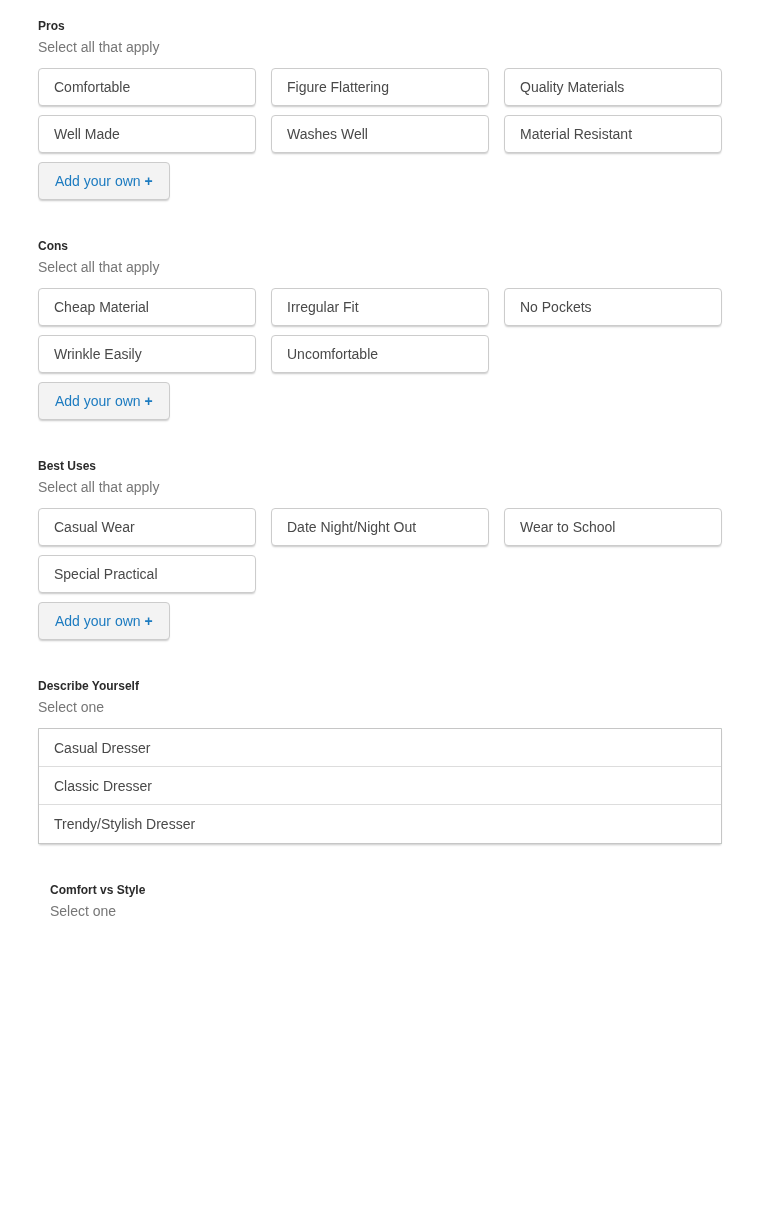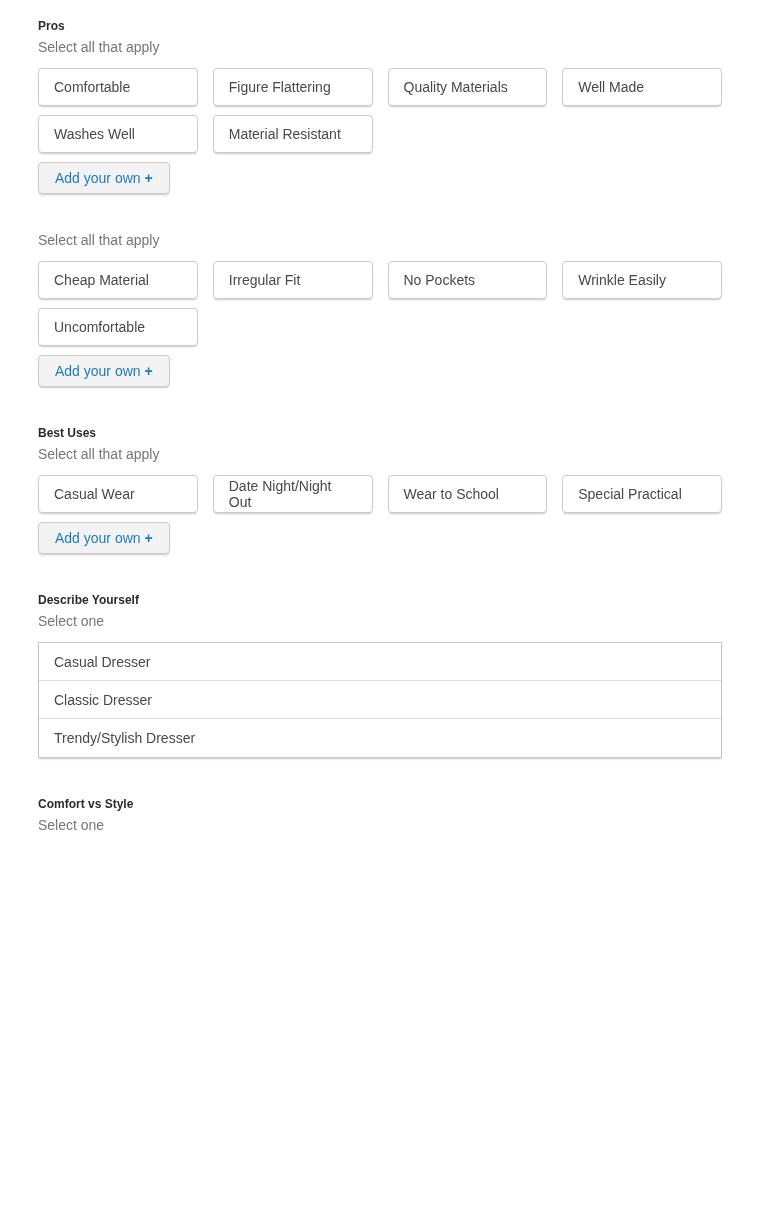--- a/index.html
+++ b/index.html
@@ -16,37 +16,37 @@
   * { box-sizing: border-box; }
   html, body { margin: 0; }
   body {
     width: 768px;
     min-height: 1212px;
     background: var(--page-bg);
     padding: 18px 46px 10px 38px;
     font-family: "Liberation Sans", "DejaVu Sans", sans-serif;
   }
   .section { margin-bottom: 38px; }
-  .section:last-child { margin-bottom: 0; }
+  .section:last-child { margin-bottom: 0; margin-left: 12px; }
   .section-title {
     margin: 0 0 4px 0;
     font-size: 12px;
     line-height: 17px;
     font-weight: bold;
     color: var(--heading-text);
   }
   .section-subtitle {
     margin: 0 0 12px 0;
     font-size: 14px;
     line-height: 17px;
     color: var(--subtitle-text);
   }
   .options-grid {
     display: grid;
-    grid-template-columns: 1fr 1fr 1fr 1fr;
+    grid-template-columns: 1fr 1fr 1fr;
     column-gap: 15px;
     row-gap: 9px;
   }
   .opt-btn {
     display: block;
     width: 100%;
     height: 38px;
     background: #ffffff;
     border: 1px solid var(--button-border);
     border-radius: 4px;
@@ -55,21 +55,21 @@
     font-size: 14px;
     color: var(--button-text);
     text-align: left;
     padding: 0 15px;
     cursor: pointer;
   }
   .add-btn {
     display: inline-flex;
     align-items: center;
     margin-top: 9px;
-    height: 32px;
+    height: 38px;
     background: var(--add-button-bg);
     border: 1px solid var(--button-border);
     border-radius: 4px;
     box-shadow: 0 2px 2px -1px rgba(0,0,0,0.22);
     font-family: inherit;
     font-size: 14px;
     color: var(--accent-blue);
     padding: 0 16px;
     cursor: pointer;
   }
@@ -109,20 +109,21 @@
     <button class="opt-btn">Washes Well</button>
     <button class="opt-btn">Material Resistant</button>
   </div>
   <button class="add-btn">
     <span>Add your own</span>
     <span class="plus">+</span>
   </button>
 </div>
 
 <div class="section">
+  <h3 class="section-title">Cons</h3>
   <div class="section-subtitle">Select all that apply</div>
   <div class="options-grid">
     <button class="opt-btn">Cheap Material</button>
     <button class="opt-btn">Irregular Fit</button>
     <button class="opt-btn">No Pockets</button>
     <button class="opt-btn">Wrinkle Easily</button>
     <button class="opt-btn">Uncomfortable</button>
   </div>
   <button class="add-btn">
     <span>Add your own</span>

